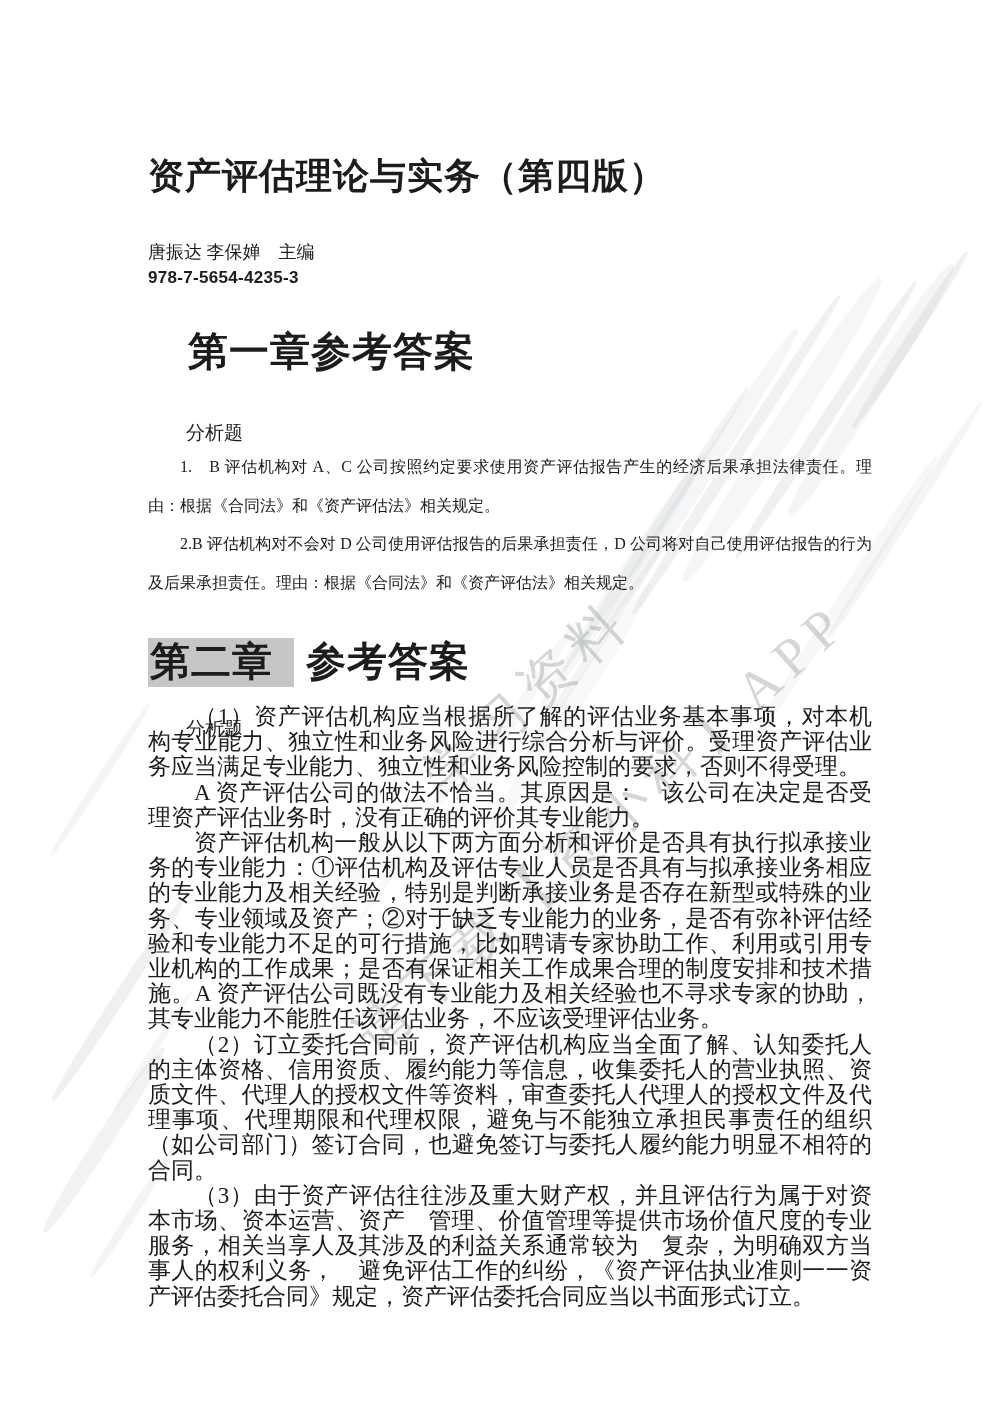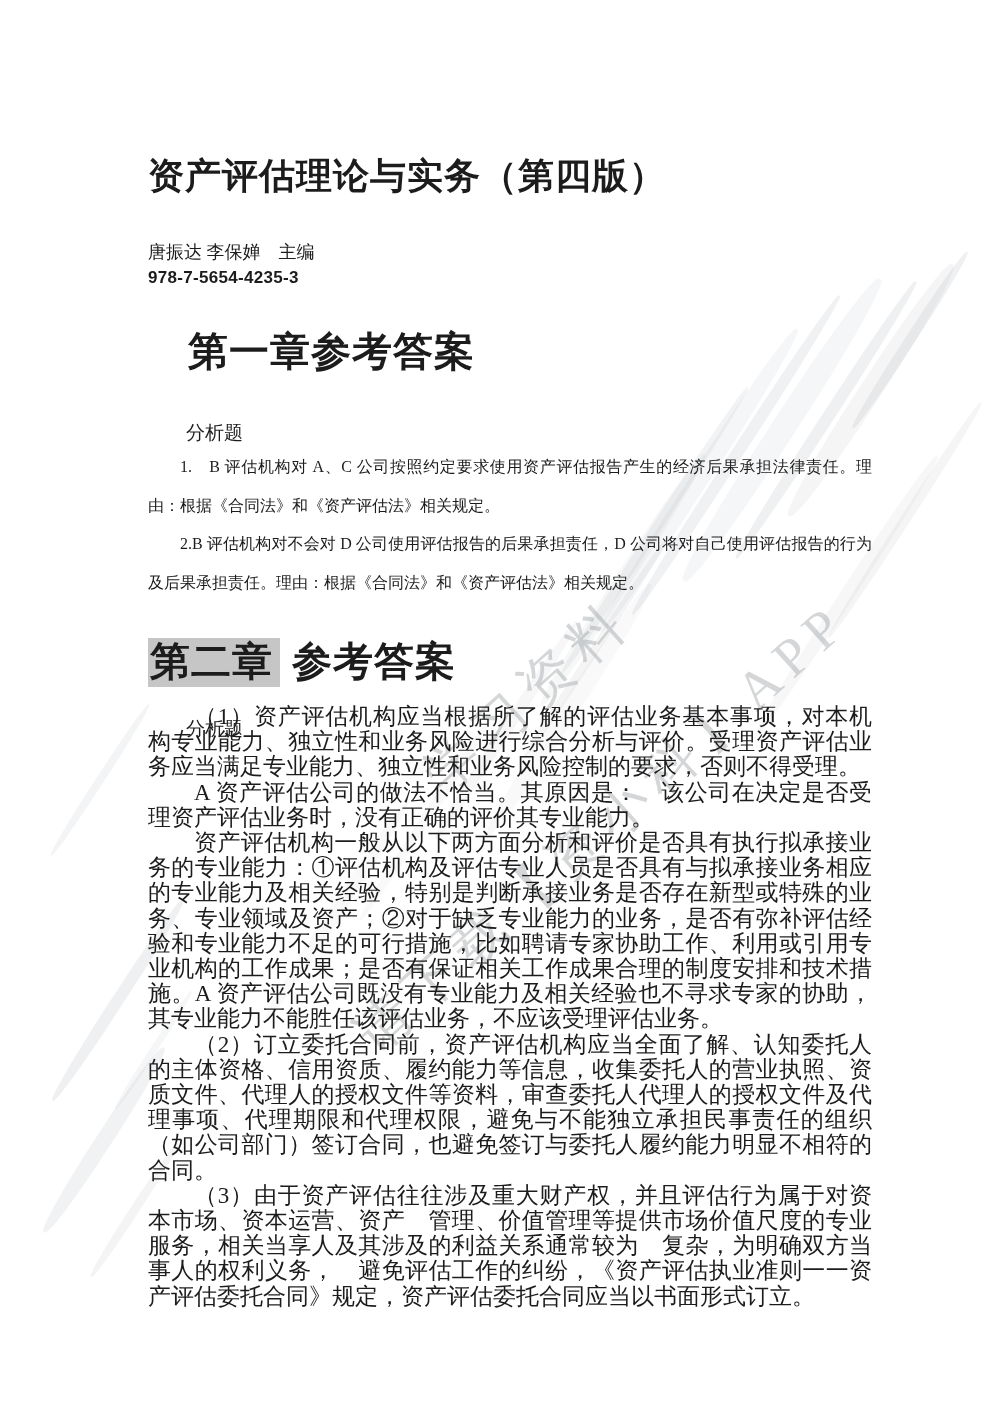--- a/index.html
+++ b/index.html
@@ -64,21 +64,21 @@
     left: 148px;
     font-size: 40px;
     font-weight: bold;
     margin: 0;
     letter-spacing: 1px;
   }
   .h1 { top: 324px; margin-left: 40px; }
   .h2 { top: 634px; }
   .h2 .hl {
     background: #c6c6c6;
-    padding: 1px 7px 3px 2px;
+    padding: 1px 21px 3px 2px;
   }
   .h2 .rest { margin-left: 12px; }
 
   .exercise-label {
     position: absolute;
     left: 186px;
     font-size: 19px;
   }
   .label1 { top: 420px; }
   .label2 { top: 716px; }

